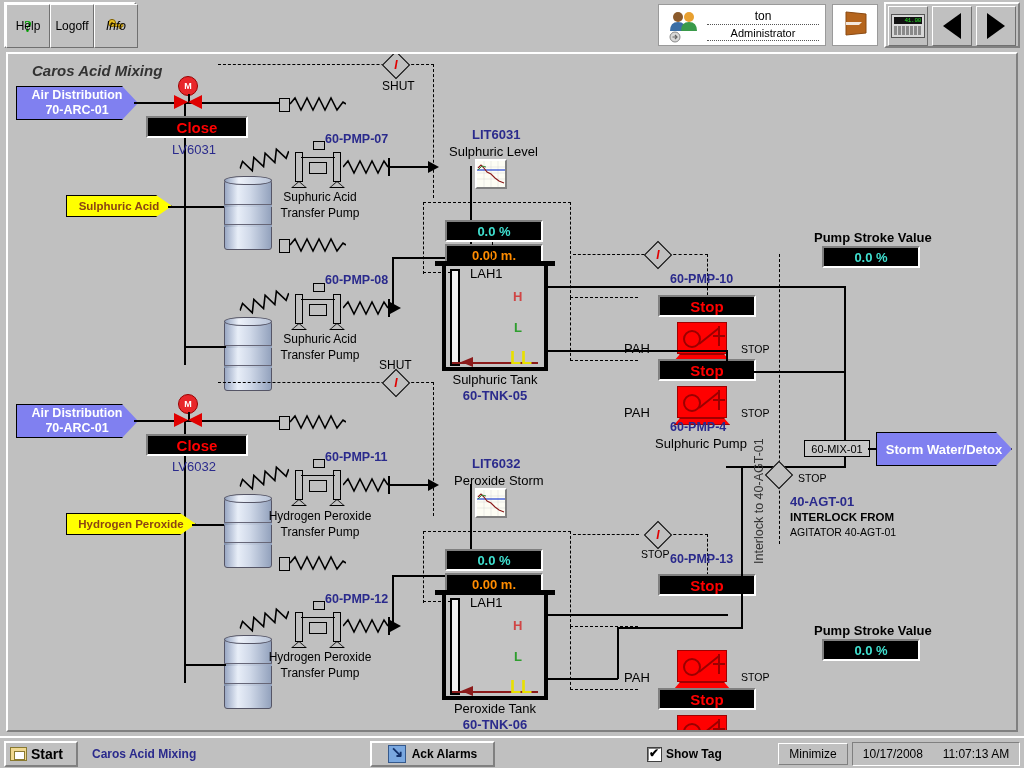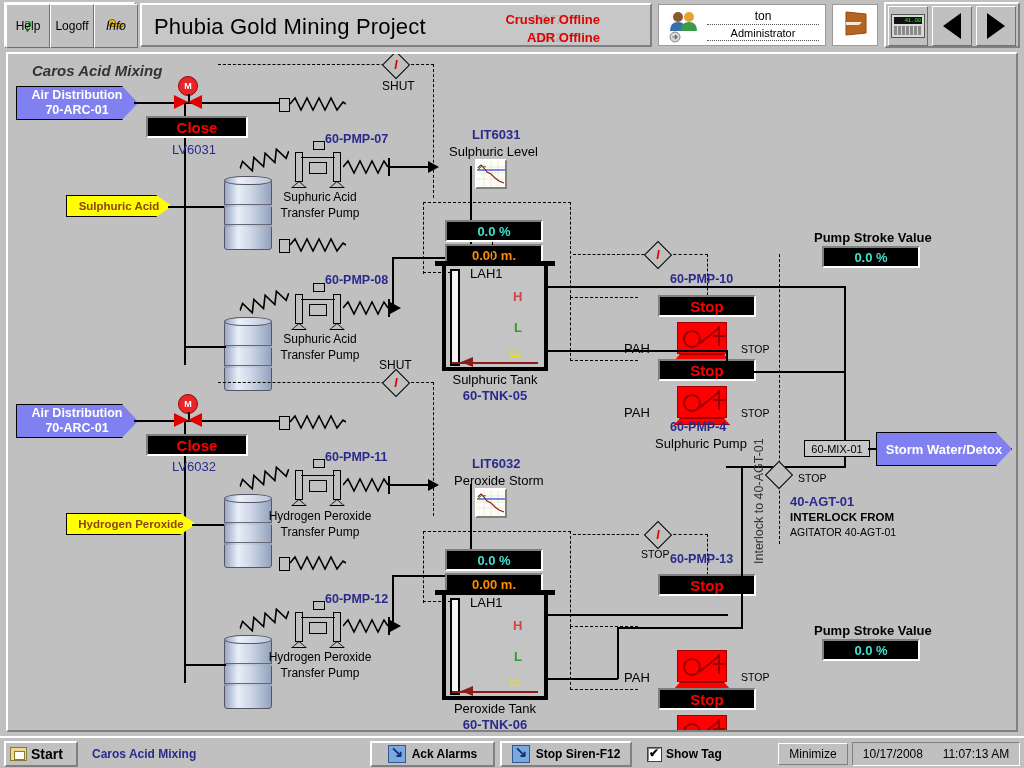--- a/index.html
+++ b/index.html
@@ -185,21 +185,21 @@
   
   .tank { position:absolute; }
   .tank-lid { position:absolute; left:-7px; top:0; height:5px; background:#000; }
   .tank-wall { position:absolute; top:5px; border-left:4px solid #000; border-right:4px solid #000;
     border-bottom:4px solid #000; background:#c4c4c4; }
   .tank-gauge { position:absolute; width:10px; background:#f2f2f2; border:2px solid #000; }
   .tank-level { position:absolute; height:0; border-top:2px solid #8B1a1a; }
 
   .tk-h { position:absolute; font-size:13px; font-weight:bold; color:#d04545; }
   .tk-l { position:absolute; font-size:13px; font-weight:bold; color:#2e9e2e; }
-  .tk-ll { position:absolute; font-size:10px; font-weight:bold; color:#e8e000; }
+  .tk-ll { position:absolute; font-size:18px; font-weight:bold; color:#e8e000; }
   .tk-lah { position:absolute; font-size:13px; color:#000; }
 
   
   .trend {
     position:absolute; width:32px; height:30px; background:#f4f4f4;
     border-top:2px solid #fff; border-left:2px solid #fff;
     border-right:2px solid #808080; border-bottom:2px solid #808080;
     cursor:pointer;
   }
 
@@ -271,27 +271,20 @@
             <circle cx="5" cy="5" r="3.6" fill="#e8c020" stroke="#806000" stroke-width="1"></circle>
             <circle cx="5" cy="5" r="1.2" fill="#806000"></circle>
             <rect x="7" y="6" width="9" height="2.6" fill="#e8c020" stroke="#806000" stroke-width=".7"></rect>
             <rect x="12" y="8" width="2.4" height="2.6" fill="#e8c020" stroke="#806000" stroke-width=".7"></rect>
           </svg>
         </span>
         <span class="lbl">Info</span>
       </div>
     </div>
 
-    <div class="title-panel">
-      <div class="title-text">Phubia Gold Mining Project</div>
-      <div class="alarm-code" style="left:390px; top:7px;">E047</div>
-      <div class="alarm-code" style="left:390px; top:25px;">E042</div>
-      <div class="alarm-line" style="left:318px; top:7px; width:140px; text-align:right;">Crusher Offline</div>
-      <div class="alarm-line" style="left:318px; top:25px; width:140px; text-align:right;">ADR Offline</div>
-    </div>
 
     <div class="user-panel">
       <span style="position:absolute;left:8px;top:4px;">
         <svg width="34" height="34" viewBox="0 0 34 34">
           <circle cx="11" cy="8" r="5" fill="#8b5a2b"></circle>
           <path d="M3 22 Q3 13 11 13 Q19 13 19 22 Z" fill="#3a6ea5"></path>
           <circle cx="22" cy="8" r="5" fill="#e8a030"></circle>
           <path d="M14 22 Q14 13 22 13 Q30 13 30 22 Z" fill="#3a9a4a"></path>
           <circle cx="8" cy="28" r="5" fill="#d8d8d8" stroke="#888" stroke-width="1"></circle>
           <path d="M5.5 28 h4 M8 26 l2 2 l-2 2" stroke="#666" stroke-width="1.2" fill="none"></path>
@@ -785,24 +778,20 @@
       <span class="start-ico"></span>
       <span>Start</span>
     </div>
     <div class="tbar-btn task-item" style="border:none; background:transparent;">
       <span>Caros Acid Mixing</span>
     </div>
     <div class="tbar-btn ack-btn">
       <span class="arrbtn-ico"></span>
       <span>Ack Alarms</span>
     </div>
-    <div class="tbar-btn siren-btn">
-      <span class="arrbtn-ico"></span>
-      <span>Stop Siren-F12</span>
-    </div>
     <div class="showtag">
       <span class="chkbox"></span>
       <span>Show Tag</span>
     </div>
     <div class="min-btn">
       <span>Minimize</span>
     </div>
     <div class="clock">
       <span>10/17/2008</span>
       <span>11:07:13 AM</span>

